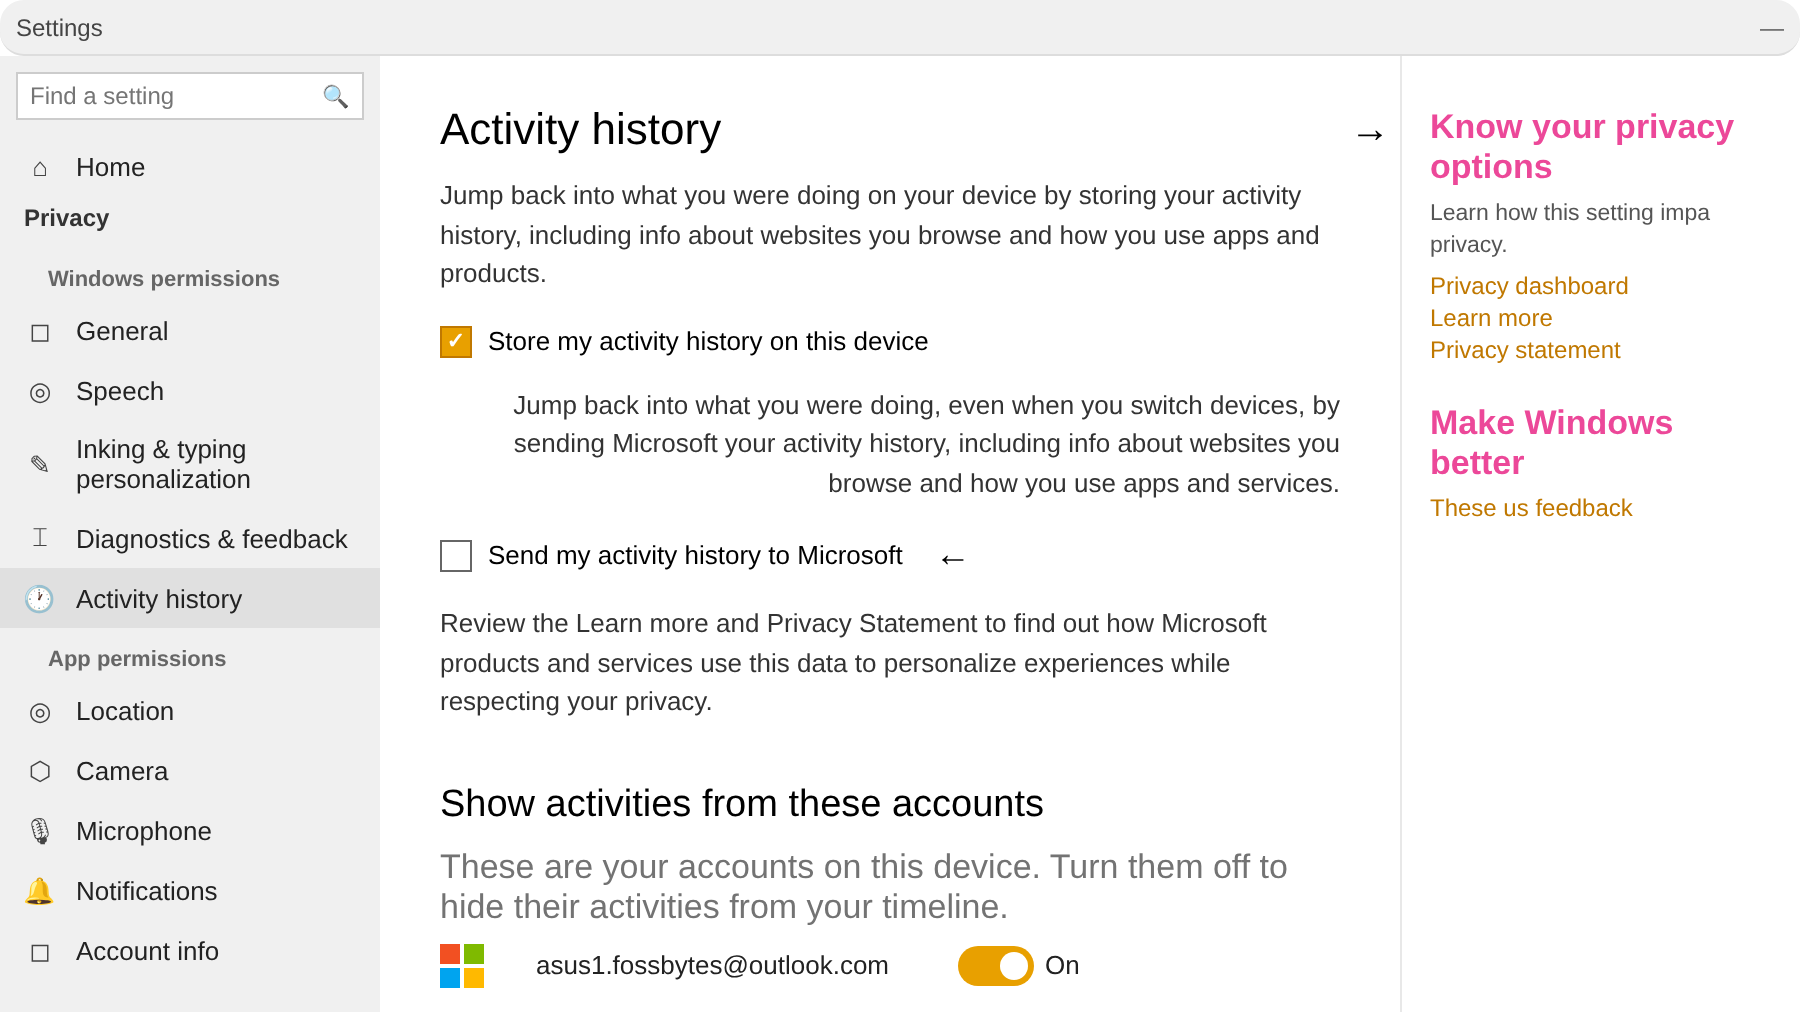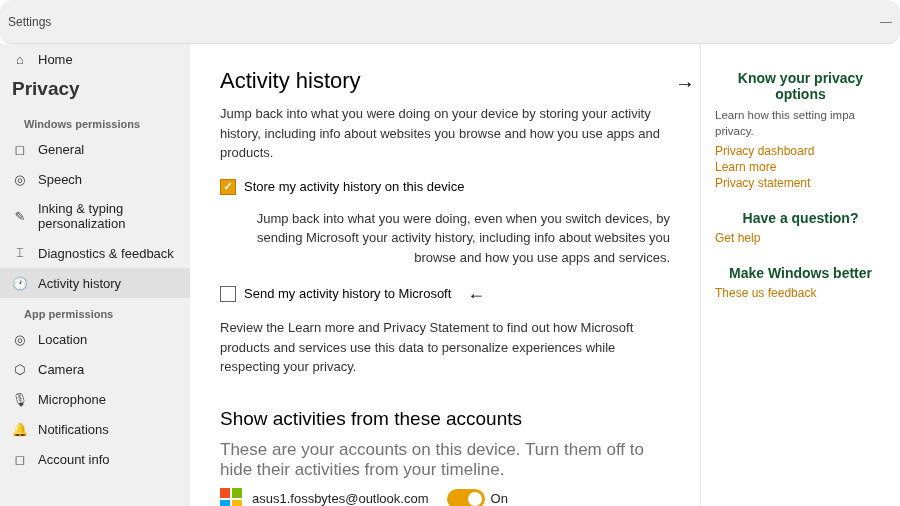--- a/index.html
+++ b/index.html
@@ -16,21 +16,21 @@
     }
     .title-bar {
       background: #f0f0f0;
       padding: 4px 8px;
       font-size: 12px;
       color: #444;
       display: flex;
       align-items: center;
       justify-content: space-between;
       border-bottom: 1px solid #ddd;
-      height: 44px;
+      height: 28px;
       border-radius: 12px;
     }
     .title-bar-right {
       font-size: 12px;
       color: #666;
     }
     .app-body {
       display: flex;
       flex: 1;
       overflow: hidden;
@@ -90,21 +90,21 @@
     }
     .sidebar-section-label {
       padding: 10px 12px 4px 24px;
       font-size: 11px;
       color: #666;
       font-weight: 600;
       text-transform: none;
     }
     .privacy-label {
       padding: 4px 12px 8px 12px;
-      font-size: 19px;
+      font-size: 12px;
       font-weight: 600;
       color: #333;
     }
     
     .main-content {
       flex: 1;
       padding: 24px 30px;
       overflow-y: auto;
       background: #fff;
     }
@@ -174,21 +174,21 @@
     }
     .accounts-desc {
       font-size: 17px;
       color: #737373;
       margin-bottom: 8px;
       max-width: 480px;
     }
     .account-row {
       display: flex;
       align-items: center;
-      gap: 10px;
+      gap: 26px;
       margin-bottom: 20px;
     }
     .ms-logo {
       width: 22px;
       height: 22px;
       display: grid;
       grid-template-columns: 1fr 1fr;
       gap: 2px;
       flex-shrink: 0;
     }
@@ -249,25 +249,24 @@
       padding: 16px 14px;
       background: #fff;
       border-left: 1px solid #e8e8e8;
       flex-shrink: 0;
       font-size: 12px;
     }
     .right-section {
       margin-bottom: 20px;
     }
     .right-section-title {
-      font-size: 14px;
+      font-size: 17px;
       font-weight: 600;
-      color: #14532d;
+      color: #ec4899;
       margin-bottom: 5px;
-      text-align: center;
     }
     .right-section-desc {
       font-size: 11.5px;
       color: #555;
       line-height: 1.4;
       margin-bottom: 5px;
     }
     .right-link {
       color: #c07800;
       font-size: 12px;
@@ -281,20 +280,24 @@
 <body>
 
 <div class="title-bar">
   <span>Settings</span>
   <span class="title-bar-right">—</span>
 </div>
 
 <div class="app-body">
 
   <div class="sidebar">
+    <div class="sidebar-search">
+      <input type="text" placeholder="Find a setting" style="">
+      <span class="sidebar-search-icon">🔍</span>
+    </div>
 
     <div class="sidebar-item">
       <span class="item-icon">⌂</span>
       <span>Home</span>
     </div>
 
     <div class="privacy-label">Privacy</div>
 
     <div class="sidebar-section-label">Windows permissions</div>
 
@@ -392,23 +395,19 @@
     </div>
 
     <div class="right-section">
       <div class="right-section-title">Know your privacy options</div>
       <p class="right-section-desc">Learn how this setting impa privacy.</p>
       <a class="right-link">Privacy dashboard</a>
       <a class="right-link">Learn more</a>
       <a class="right-link">Privacy statement</a>
     </div>
 
-    <div class="right-section">
-      <div class="right-section-title">Have a question?</div>
-      <a class="right-link">Get help</a>
-    </div>
 
     <div class="right-section">
       <div class="right-section-title">Make Windows better</div>
       <a class="right-link">These us feedback</a>
     </div>
   </div>
 </div>
 
 </body></html>

